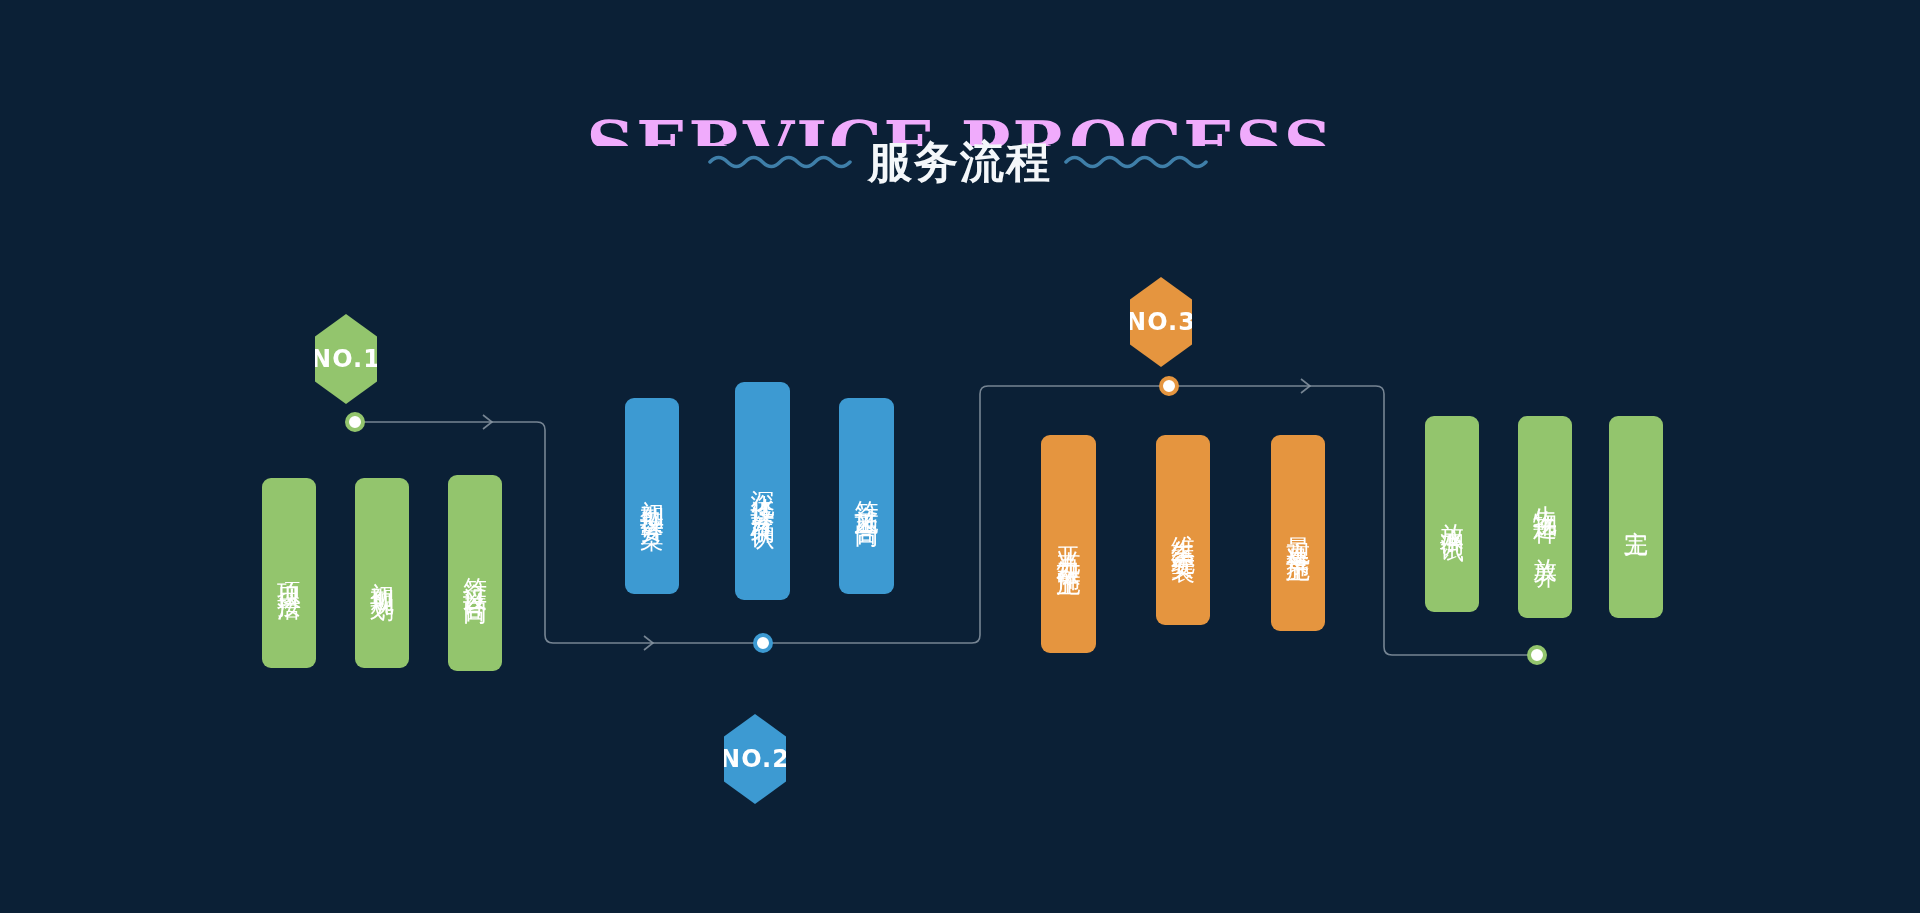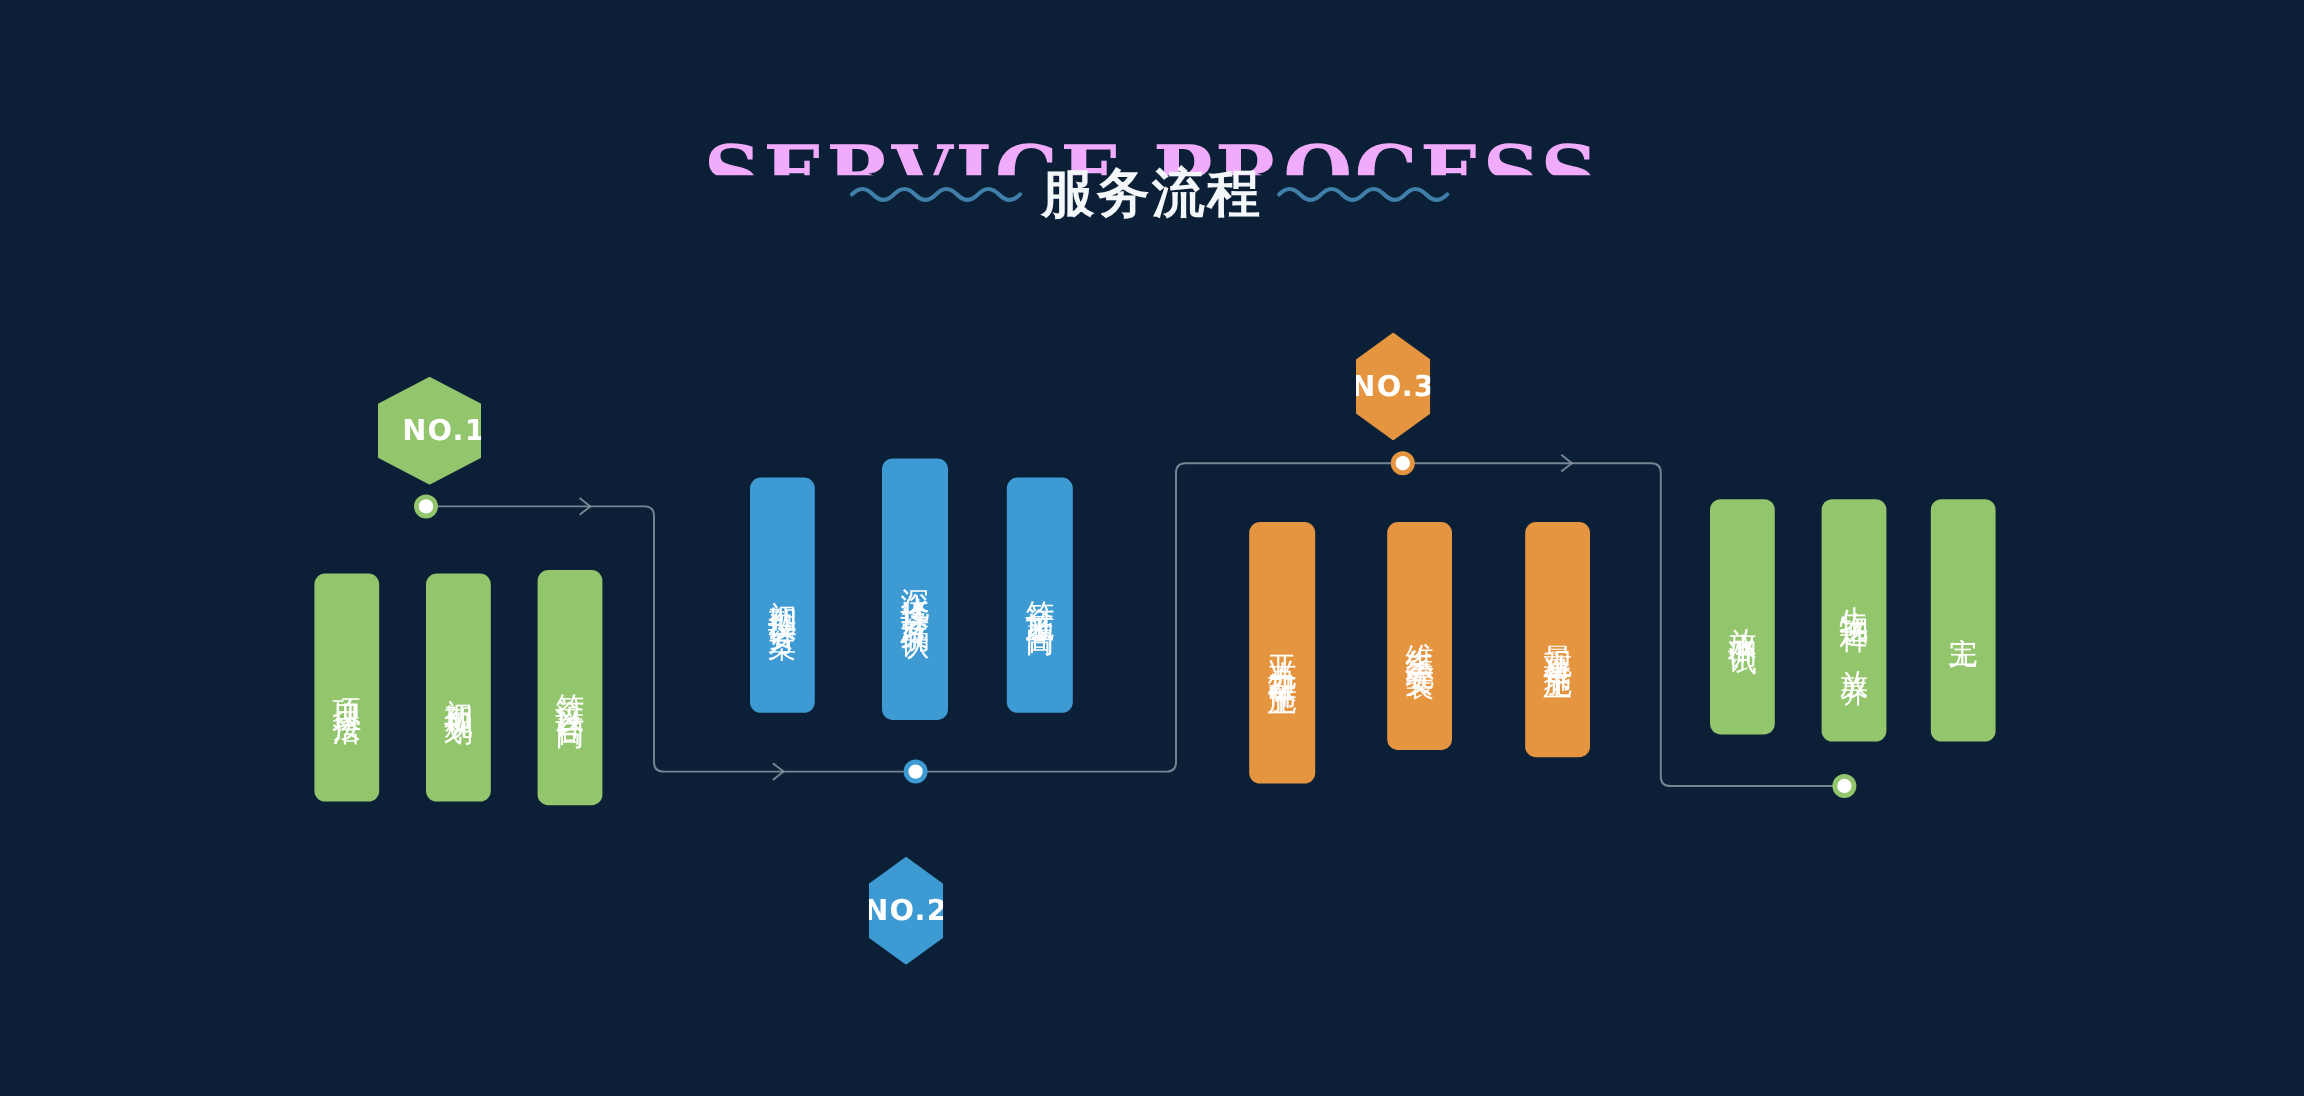--- a/index.html
+++ b/index.html
@@ -60,21 +60,21 @@
     height: 90px;
     clip-path: polygon(50% 0%, 100% 25%, 100% 75%, 50% 100%, 0% 75%, 0% 25%);
     display: flex;
     align-items: center;
     justify-content: center;
     color: #ffffff;
     font-size: 24px;
     font-weight: 600;
     letter-spacing: 1px;
   }
-  .hex.green  { background: #93c56d; padding-left: 24px; }
+  .hex.green  { background: #93c56d; }
   .hex.blue   { background: #3d9ad2; }
   .hex.orange { background: #e5953f; }
 
   
   .node {
     position: absolute;
     z-index: 3;
     width: 12px;
     height: 12px;
     border-radius: 50%;

